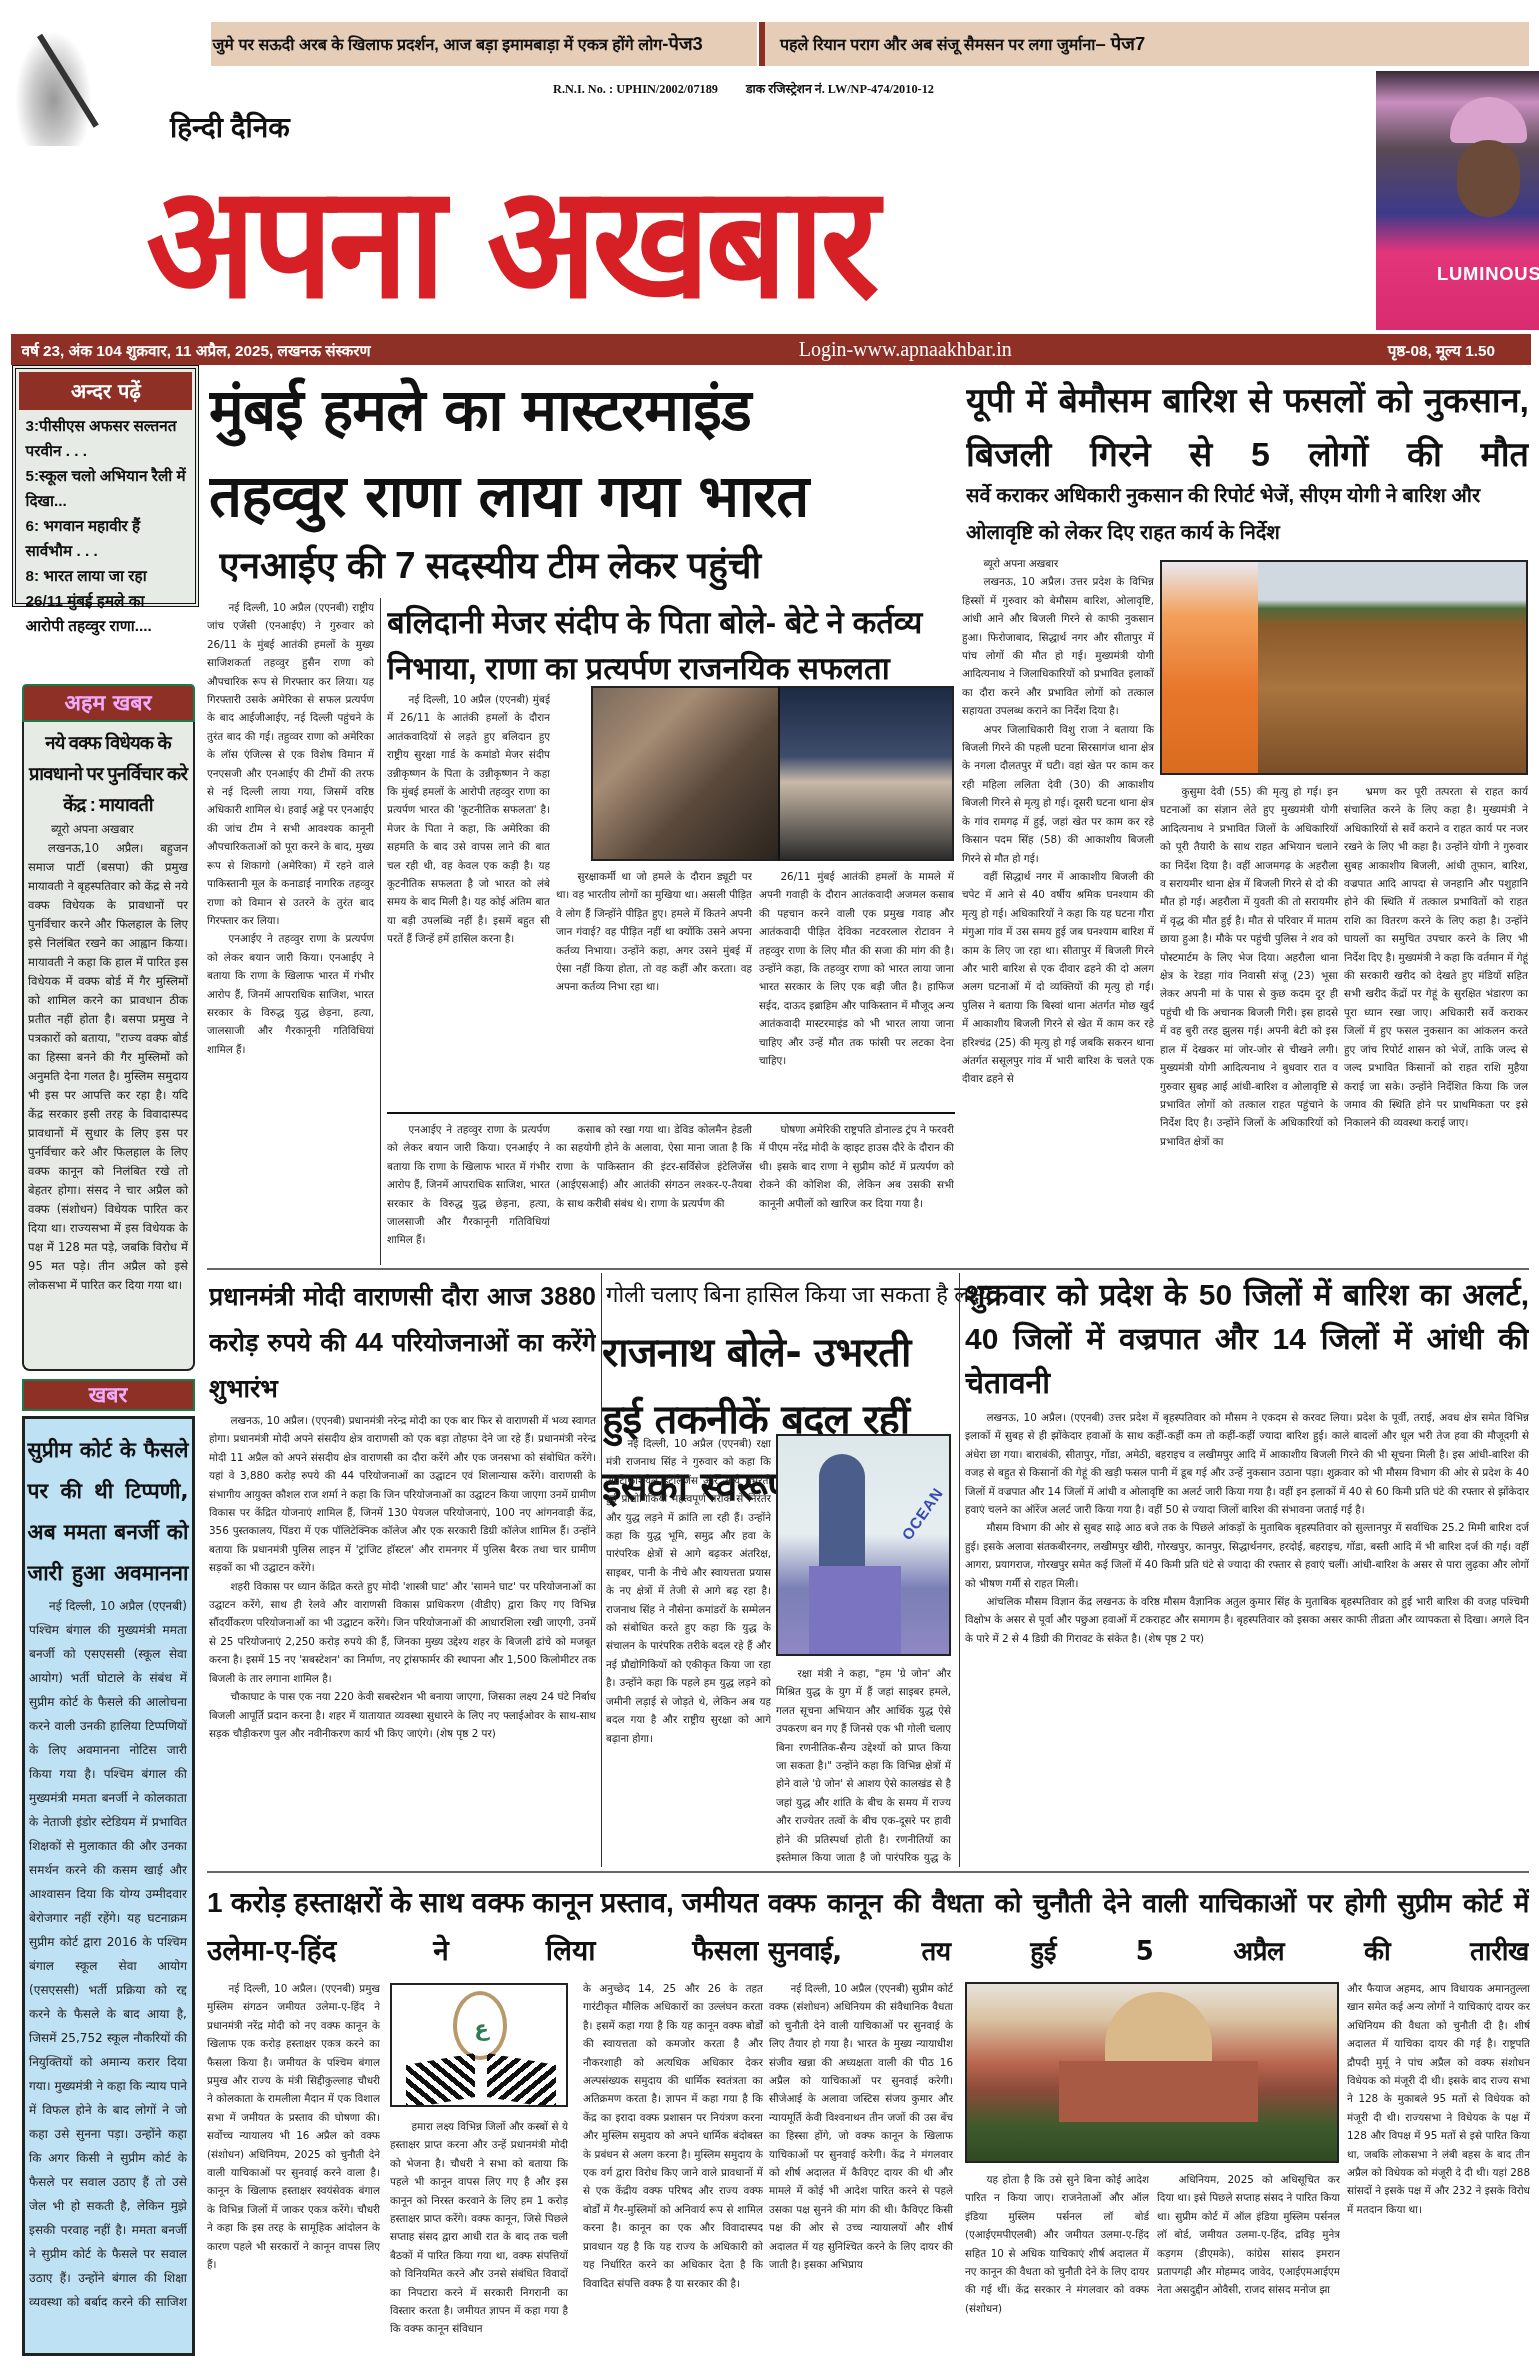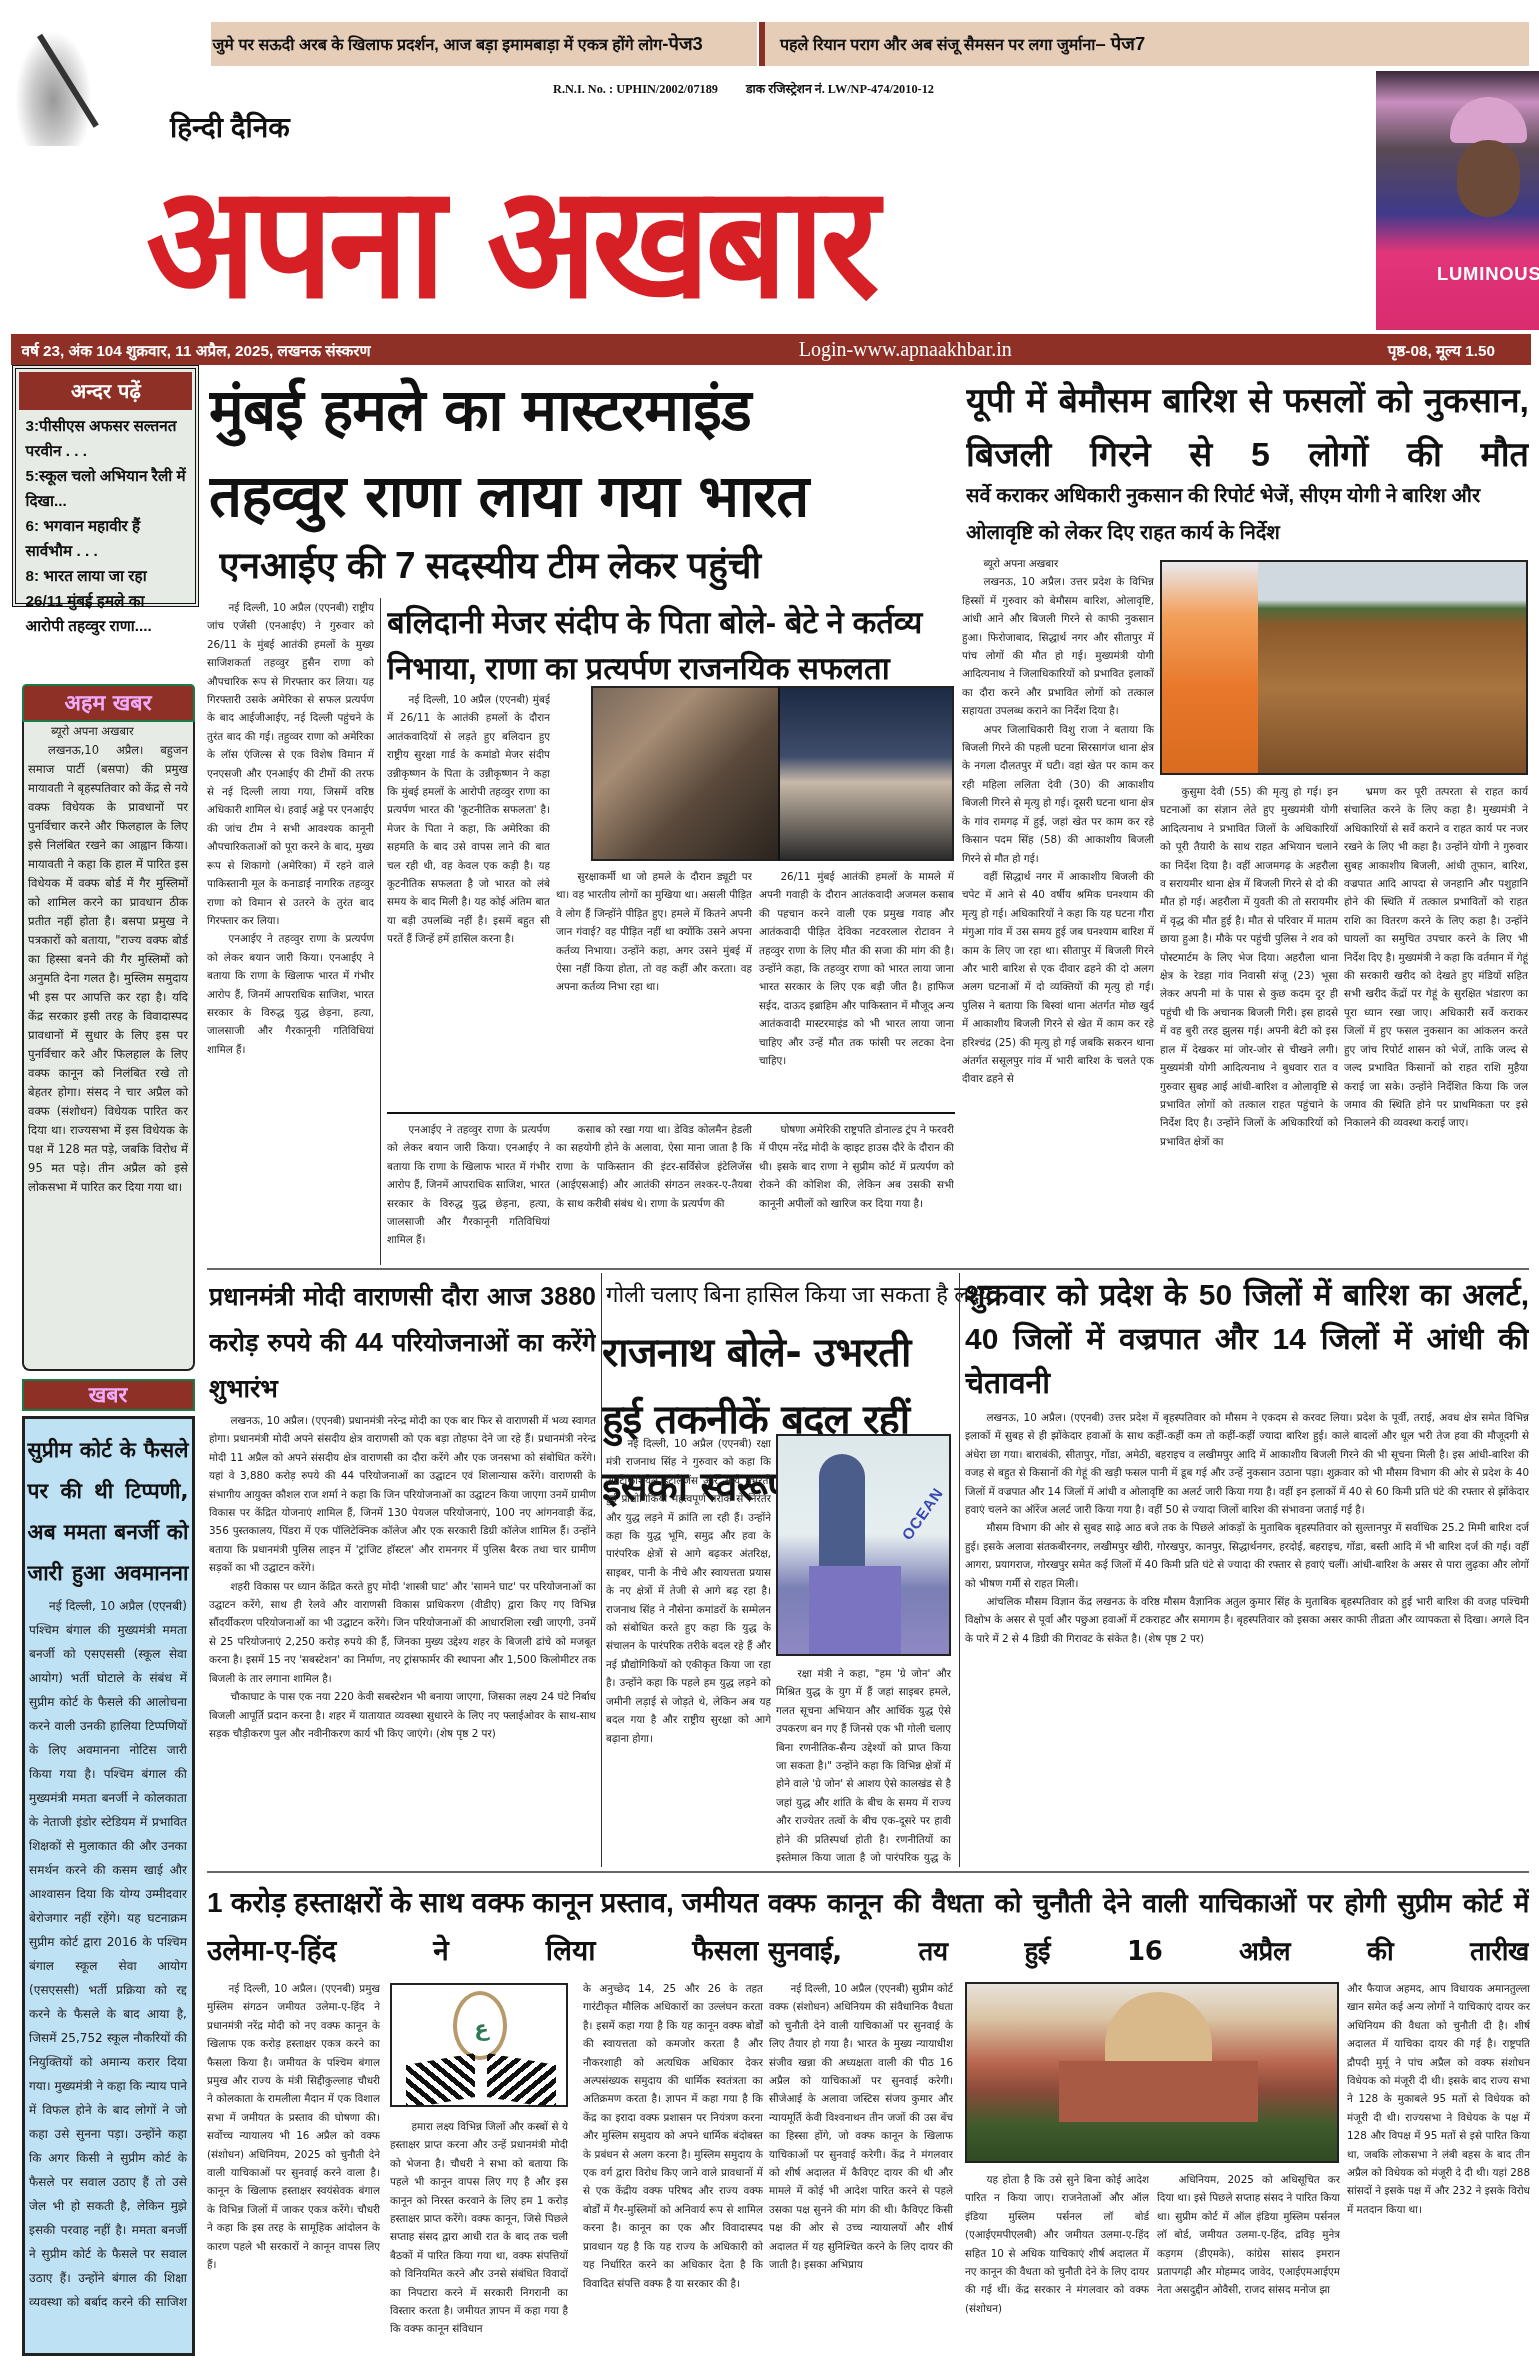--- a/index.html
+++ b/index.html
@@ -84,20 +84,21 @@
 <div class="box-andar">
   <div class="hd">अन्दर पढ़ें</div>
   <div class="it">3:पीसीएस अफसर सल्तनत परवीन . . .</div>
   <div class="it">5:स्कूल चलो अभियान रैली में दिखा...</div>
   <div class="it">6: भगवान महावीर हैं सार्वभौम . . .</div>
   <div class="it">8: भारत लाया जा रहा 26/11 मुंबई हमले का आरोपी तहव्वुर राणा....</div>
 </div>
 
 <div class="tagbox" style="left:21.5px;top:684px;width:173px;height:38px;line-height:34px;font-size:21.5px;border-radius:4.6px 4.6px 0 0">अहम खबर</div>
 <div class="box-aham" style="top:722px;height:649px">
+  <div class="side-hl">नये वक्फ विधेयक के प्रावधानो पर पुनर्विचार करे केंद्र : मायावती</div>
   <div class="sidetext" style="height:568px">
     <p style="text-indent:23px">ब्यूरो अपना अखबार</p>
     <p>लखनऊ,10 अप्रैल। बहुजन समाज पार्टी (बसपा) की प्रमुख मायावती ने बृहस्पतिवार को केंद्र से नये वक्फ विधेयक के प्रावधानों पर पुनर्विचार करने और फिलहाल के लिए इसे निलंबित रखने का आह्वान किया। मायावती ने कहा कि हाल में पारित इस विधेयक में वक्फ बोर्ड में गैर मुस्लिमों को शामिल करने का प्रावधान ठीक प्रतीत नहीं होता है। बसपा प्रमुख ने पत्रकारों को बताया, "राज्य वक्फ बोर्ड का हिस्सा बनने की गैर मुस्लिमों को अनुमति देना गलत है। मुस्लिम समुदाय भी इस पर आपत्ति कर रहा है। यदि केंद्र सरकार इसी तरह के विवादास्पद प्रावधानों में सुधार के लिए इस पर पुनर्विचार करे और फिलहाल के लिए वक्फ कानून को निलंबित रखे तो बेहतर होगा। संसद ने चार अप्रैल को वक्फ (संशोधन) विधेयक पारित कर दिया था। राज्यसभा में इस विधेयक के पक्ष में 128 मत पड़े, जबकि विरोध में 95 मत पड़े। तीन अप्रैल को इसे लोकसभा में पारित कर दिया गया था।</p>
   </div>
 </div>
 
 <div class="tagbox" style="left:21.5px;top:1379px;width:173px;height:32px;line-height:28px;font-size:21.5px">खबर</div>
 <div class="box-khabar">
   <div class="side-hl2">सुप्रीम कोर्ट के फैसले पर की थी टिप्पणी, अब ममता बनर्जी को जारी हुआ अवमानना</div>
   <div class="sidetext" style="height:716px;font-size:12px;line-height:24px">
@@ -200,21 +201,21 @@
   <div style="position:absolute;left:14px;top:74px;width:69px;height:44px;background:repeating-linear-gradient(45deg,#111 0 4.6px,#fff 4.6px 9.2px);transform:skewY(-10deg)"></div>
   <div style="position:absolute;left:95px;top:74px;width:69px;height:44px;background:repeating-linear-gradient(-45deg,#111 0 4.6px,#fff 4.6px 9.2px);transform:skewY(10deg)"></div>
 </div>
 <div class="col" style="left:390px;top:2117px;width:178px;height:245px">
   <p>हमारा लक्ष्य विभिन्न जिलों और कस्बों से ये हस्ताक्षर प्राप्त करना और उन्हें प्रधानमंत्री मोदी को भेजना है। चौधरी ने सभा को बताया कि पहले भी कानून वापस लिए गए है और इस कानून को निरस्त करवाने के लिए हम 1 करोड़ हस्ताक्षर प्राप्त करेंगे। वक्फ कानून, जिसे पिछले सप्ताह संसद द्वारा आधी रात के बाद तक चली बैठकों में पारित किया गया था, वक्फ संपत्तियों को विनियमित करने और उनसे संबंधित विवादों का निपटारा करने में सरकारी निगरानी का विस्तार करता है। जमीयत ज्ञापन में कहा गया है कि वक्फ कानून संविधान</p>
 </div>
 <div class="col" style="left:583px;top:1979px;width:180px;height:383px">
   <p style="text-indent:0">के अनुच्छेद 14, 25 और 26 के तहत गारंटीकृत मौलिक अधिकारों का उल्लंघन करता है। इसमें कहा गया है कि यह कानून वक्फ बोर्डों की स्वायत्तता को कमजोर करता है और नौकरशाही को अत्यधिक अधिकार देकर अल्पसंख्यक समुदाय की धार्मिक स्वतंत्रता का अतिक्रमण करता है। ज्ञापन में कहा गया है कि केंद्र का इरादा वक्फ प्रशासन पर नियंत्रण करना और मुस्लिम समुदाय को अपने धार्मिक बंदोबस्त के प्रबंधन से अलग करना है। मुस्लिम समुदाय के एक वर्ग द्वारा विरोध किए जाने वाले प्रावधानों में से एक केंद्रीय वक्फ परिषद और राज्य वक्फ बोर्डों में गैर-मुस्लिमों को अनिवार्य रूप से शामिल करना है। कानून का एक और विवादास्पद प्रावधान यह है कि यह राज्य के अधिकारी को यह निर्धारित करने का अधिकार देता है कि विवादित संपत्ति वक्फ है या सरकार की है।</p>
 </div>
 
-<div class="hl" style="left:768px;top:1879px;width:761px;font-size:26px;line-height:48px;text-align:justify;text-align-last:justify;letter-spacing:-0.4px">वक्फ कानून की वैधता को चुनौती देने वाली याचिकाओं पर होगी सुप्रीम कोर्ट में सुनवाई, तय हुई 16 अप्रैल की तारीख</div>
+<div class="hl" style="left:768px;top:1879px;width:761px;font-size:26px;line-height:48px;text-align:justify;text-align-last:justify;letter-spacing:-0.4px">वक्फ कानून की वैधता को चुनौती देने वाली याचिकाओं पर होगी सुप्रीम कोर्ट में सुनवाई, तय हुई 5 अप्रैल की तारीख</div>
 <div class="col" style="left:769px;top:1979px;width:184px;height:383px">
   <p>नई दिल्ली, 10 अप्रैल (एएनबी) सुप्रीम कोर्ट वक्फ (संशोधन) अधिनियम की संवैधानिक वैधता को चुनौती देने वाली याचिकाओं पर सुनवाई के लिए तैयार हो गया है। भारत के मुख्य न्यायाधीश संजीव खन्ना की अध्यक्षता वाली की पीठ 16 अप्रैल को याचिकाओं पर सुनवाई करेगी। सीजेआई के अलावा जस्टिस संजय कुमार और न्यायमूर्ति केवी विश्वनाथन तीन जजों की उस बेंच का हिस्सा होंगे, जो वक्फ कानून के खिलाफ याचिकाओं पर सुनवाई करेगी। केंद्र ने मंगलवार को शीर्ष अदालत में कैविएट दायर की थी और मामले में कोई भी आदेश पारित करने से पहले उसका पक्ष सुनने की मांग की थी। कैविएट किसी पक्ष की ओर से उच्च न्यायालयों और शीर्ष अदालत में यह सुनिश्चित करने के लिए दायर की जाती है। इसका अभिप्राय</p>
 </div>
 <div class="photo img-sc" style="left:965px;top:1982px;width:374px;height:181px">
   <div style="position:absolute;left:138px;top:7.7px;width:107px;height:69px;background:#d9b98a;border-radius:54px 54px 0 0"></div>
   <div style="position:absolute;left:92px;top:77px;width:199px;height:61px;background:#a85a44"></div>
 </div>
 <div class="col" style="left:965px;top:2170px;width:184px;height:192px">
   <p>यह होता है कि उसे सुने बिना कोई आदेश पारित न किया जाए। राजनेताओं और ऑल इंडिया मुस्लिम पर्सनल लॉ बोर्ड (एआईएमपीएलबी) और जमीयत उलमा-ए-हिंद सहित 10 से अधिक याचिकाएं शीर्ष अदालत में नए कानून की वैधता को चुनौती देने के लिए दायर की गई थीं। केंद्र सरकार ने मंगलवार को वक्फ (संशोधन)</p>
 </div>

